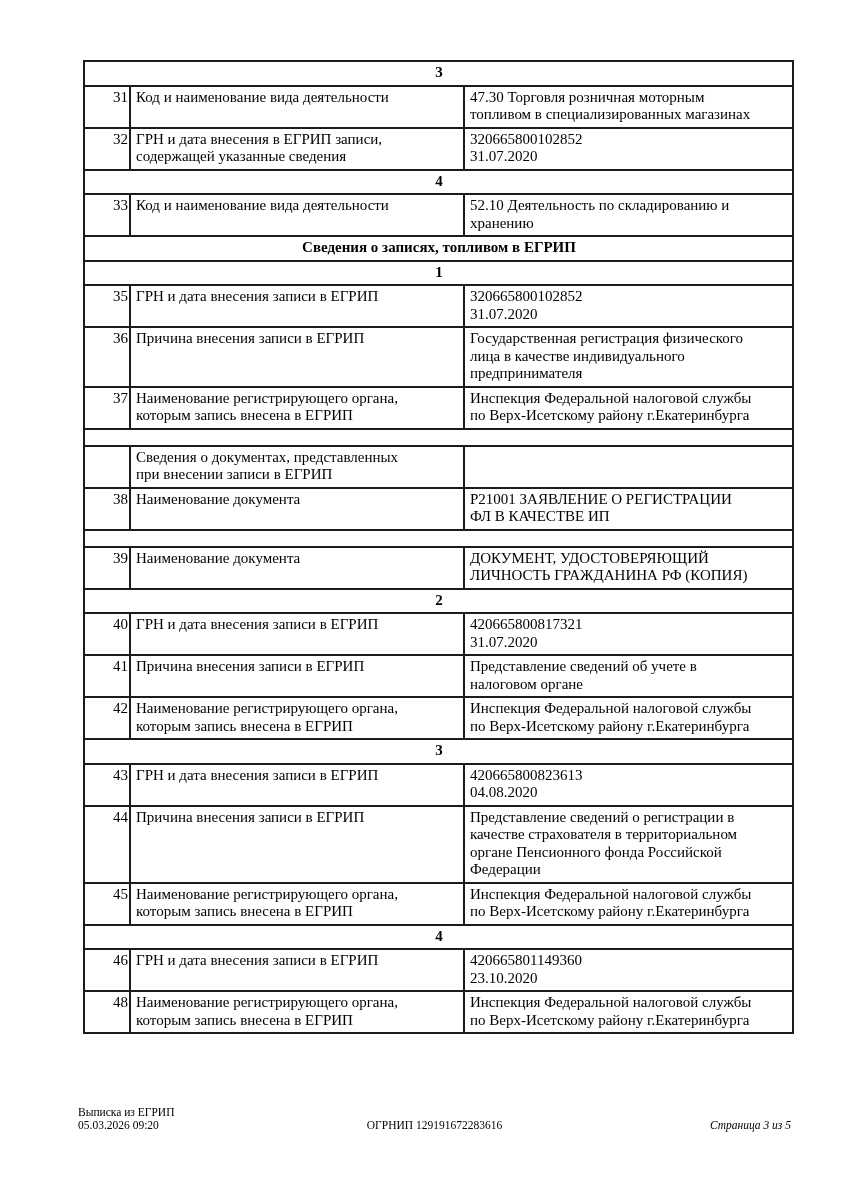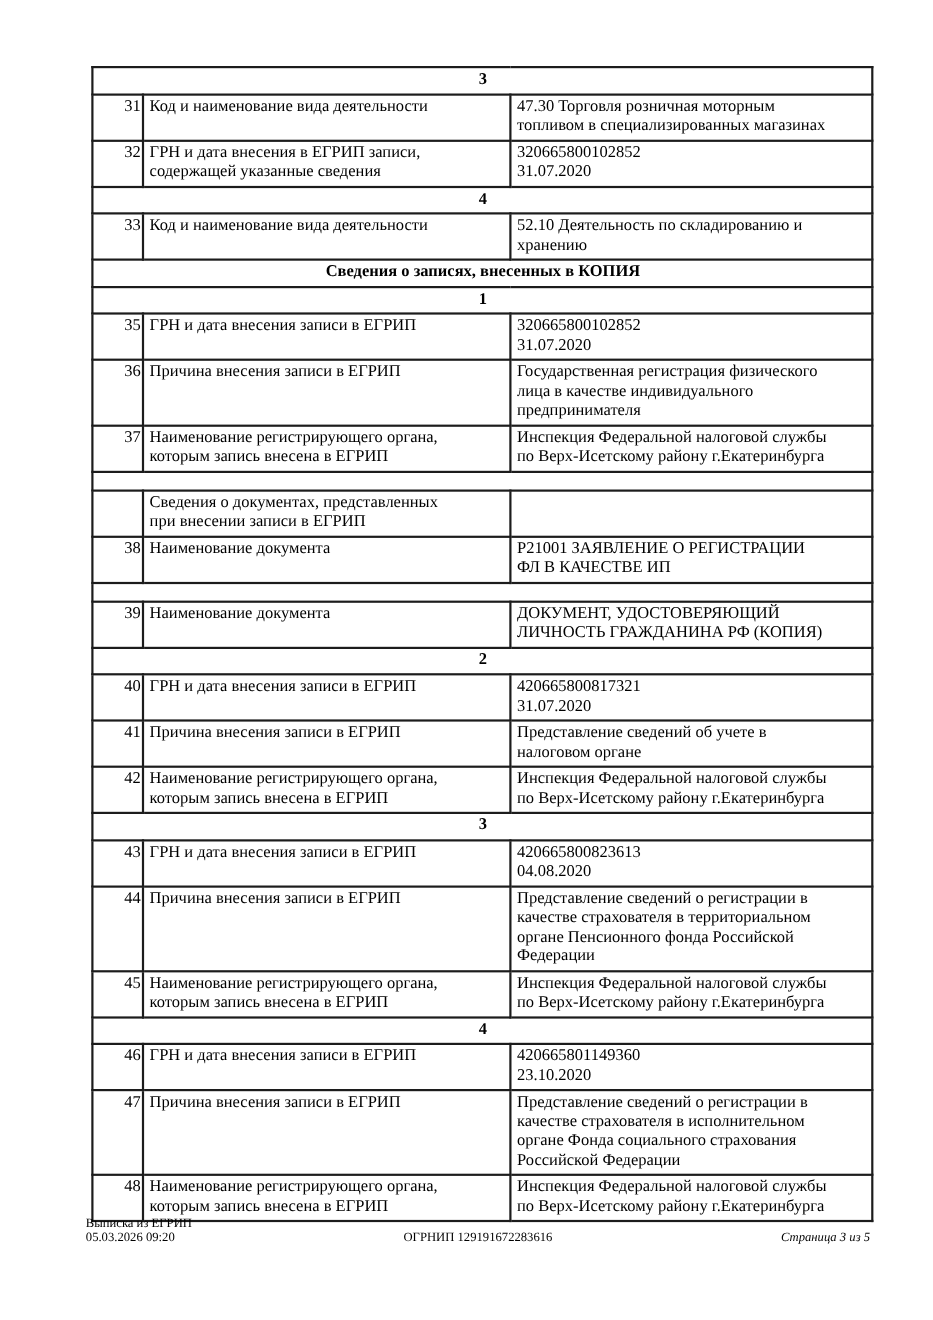--- a/index.html
+++ b/index.html
@@ -97,21 +97,21 @@
       <tr>
         <td colspan="3" class="group-cell">4</td>
       </tr>
       <tr>
         <td class="num-cell">33</td>
         <td class="label-cell">Код и наименование вида деятельности</td>
         <td class="value-cell">52.10 Деятельность по складированию и
 хранению</td>
       </tr>
       <tr>
-        <td colspan="3" class="title-cell">Сведения о записях, внесенных в КОПИЯ</td>
+        <td colspan="3" class="title-cell">Сведения о записях, топливом в ЕГРИП</td>
       </tr>
       <tr>
         <td colspan="3" class="group-cell">1</td>
       </tr>
       <tr>
         <td class="num-cell">35</td>
         <td class="label-cell">ГРН и дата внесения записи в ЕГРИП</td>
         <td class="value-cell">320665800102852
 31.07.2020</td>
       </tr>
@@ -200,28 +200,20 @@
 по Верх-Исетскому району г.Екатеринбурга</td>
       </tr>
       <tr>
         <td colspan="3" class="group-cell">4</td>
       </tr>
       <tr>
         <td class="num-cell">46</td>
         <td class="label-cell">ГРН и дата внесения записи в ЕГРИП</td>
         <td class="value-cell">420665801149360
 23.10.2020</td>
-      </tr>
-      <tr>
-        <td class="num-cell">47</td>
-        <td class="label-cell">Причина внесения записи в ЕГРИП</td>
-        <td class="value-cell">Представление сведений о регистрации в
-качестве страхователя в исполнительном
-органе Фонда социального страхования
-Российской Федерации</td>
       </tr>
       <tr>
         <td class="num-cell">48</td>
         <td class="label-cell">Наименование регистрирующего органа,
 которым запись внесена в ЕГРИП</td>
         <td class="value-cell">Инспекция Федеральной налоговой службы
 по Верх-Исетскому району г.Екатеринбурга</td>
       </tr>
     </tbody>
 </table>

